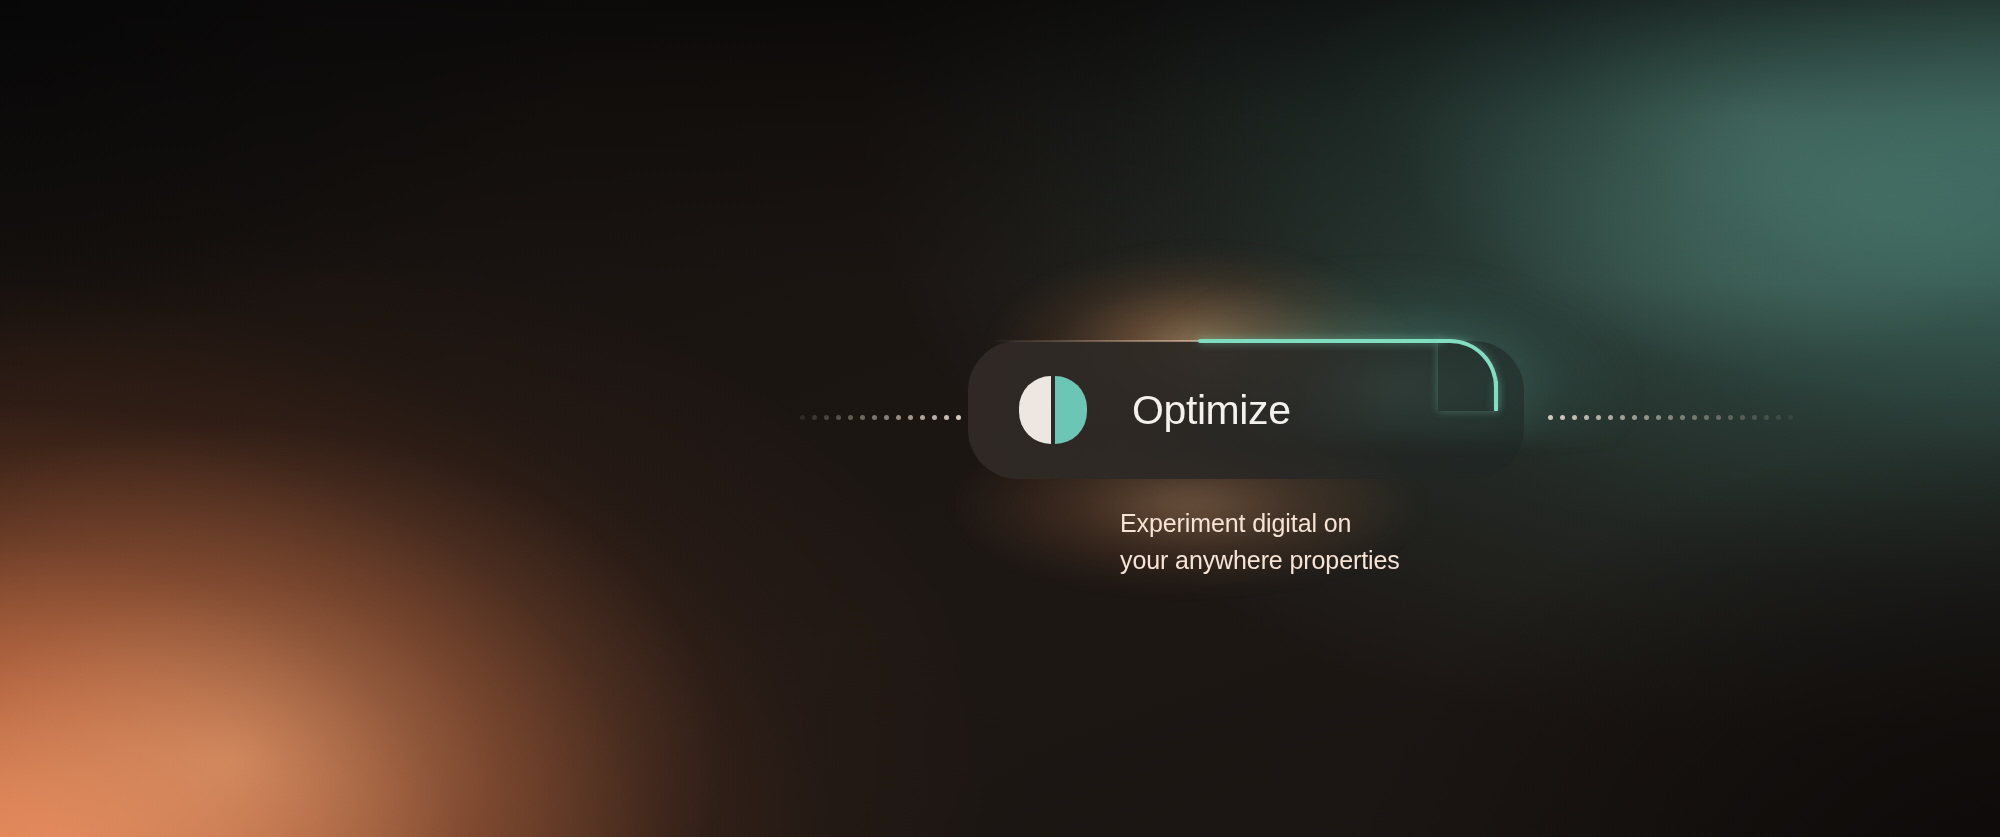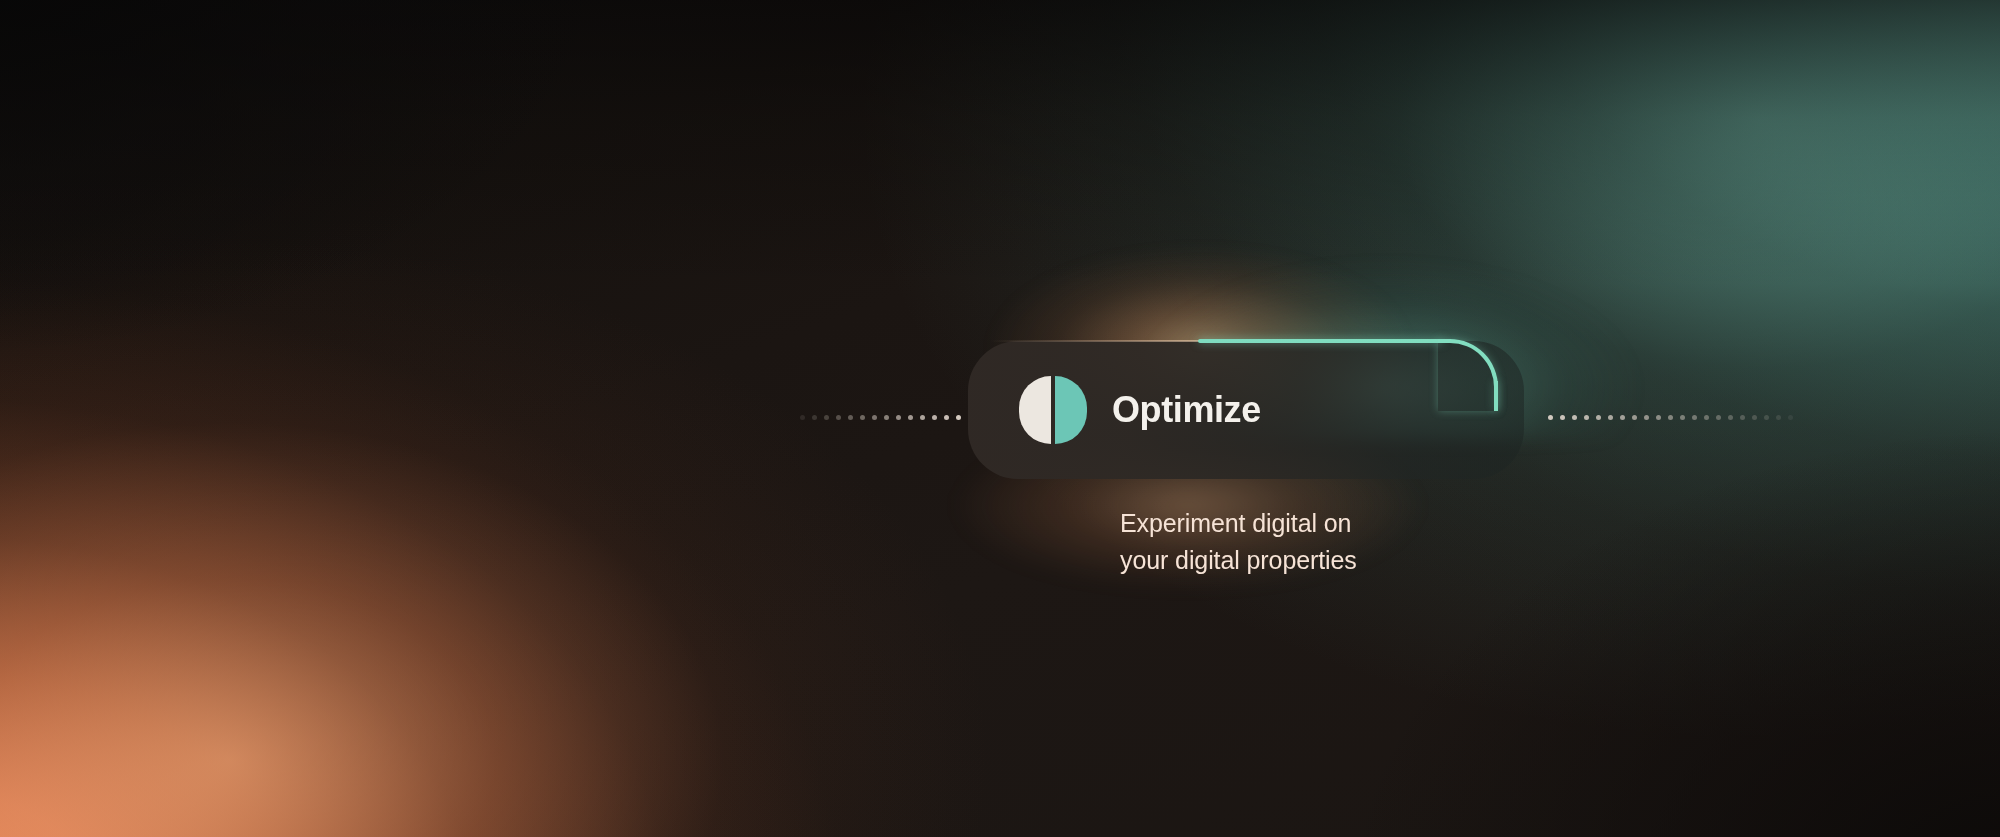--- a/index.html
+++ b/index.html
@@ -232,23 +232,23 @@
   }
   .logo .half-right {
     right:0;
     background:#6cc6b6;
     border-radius:0 34px 34px 0;
   }
 
   
   .title {
     position:absolute;
-    left:144px; top:42px;
-    font-size:36px;
-    font-weight:700;
+    left:164px; top:42px;
+    font-size:41px;
+    font-weight:400;
     letter-spacing:-0.4px;
     color:#f4f1ec;
     line-height:54px;
     white-space:nowrap;
   }
 
   
   .subtitle {
     position:absolute;
     left:1120px; top:505px;
@@ -328,16 +328,16 @@
     <div class="logo">
       <div class="half half-left"></div>
       <div class="half half-right"></div>
     </div>
 
     <div class="title">Optimize</div>
   </div>
 
   <div class="subtitle">
     <span>Experiment digital on</span>
-    <span>your digital properties</span>
+    <span>your anywhere properties</span>
   </div>
 
 </div>
 
 </body></html>

